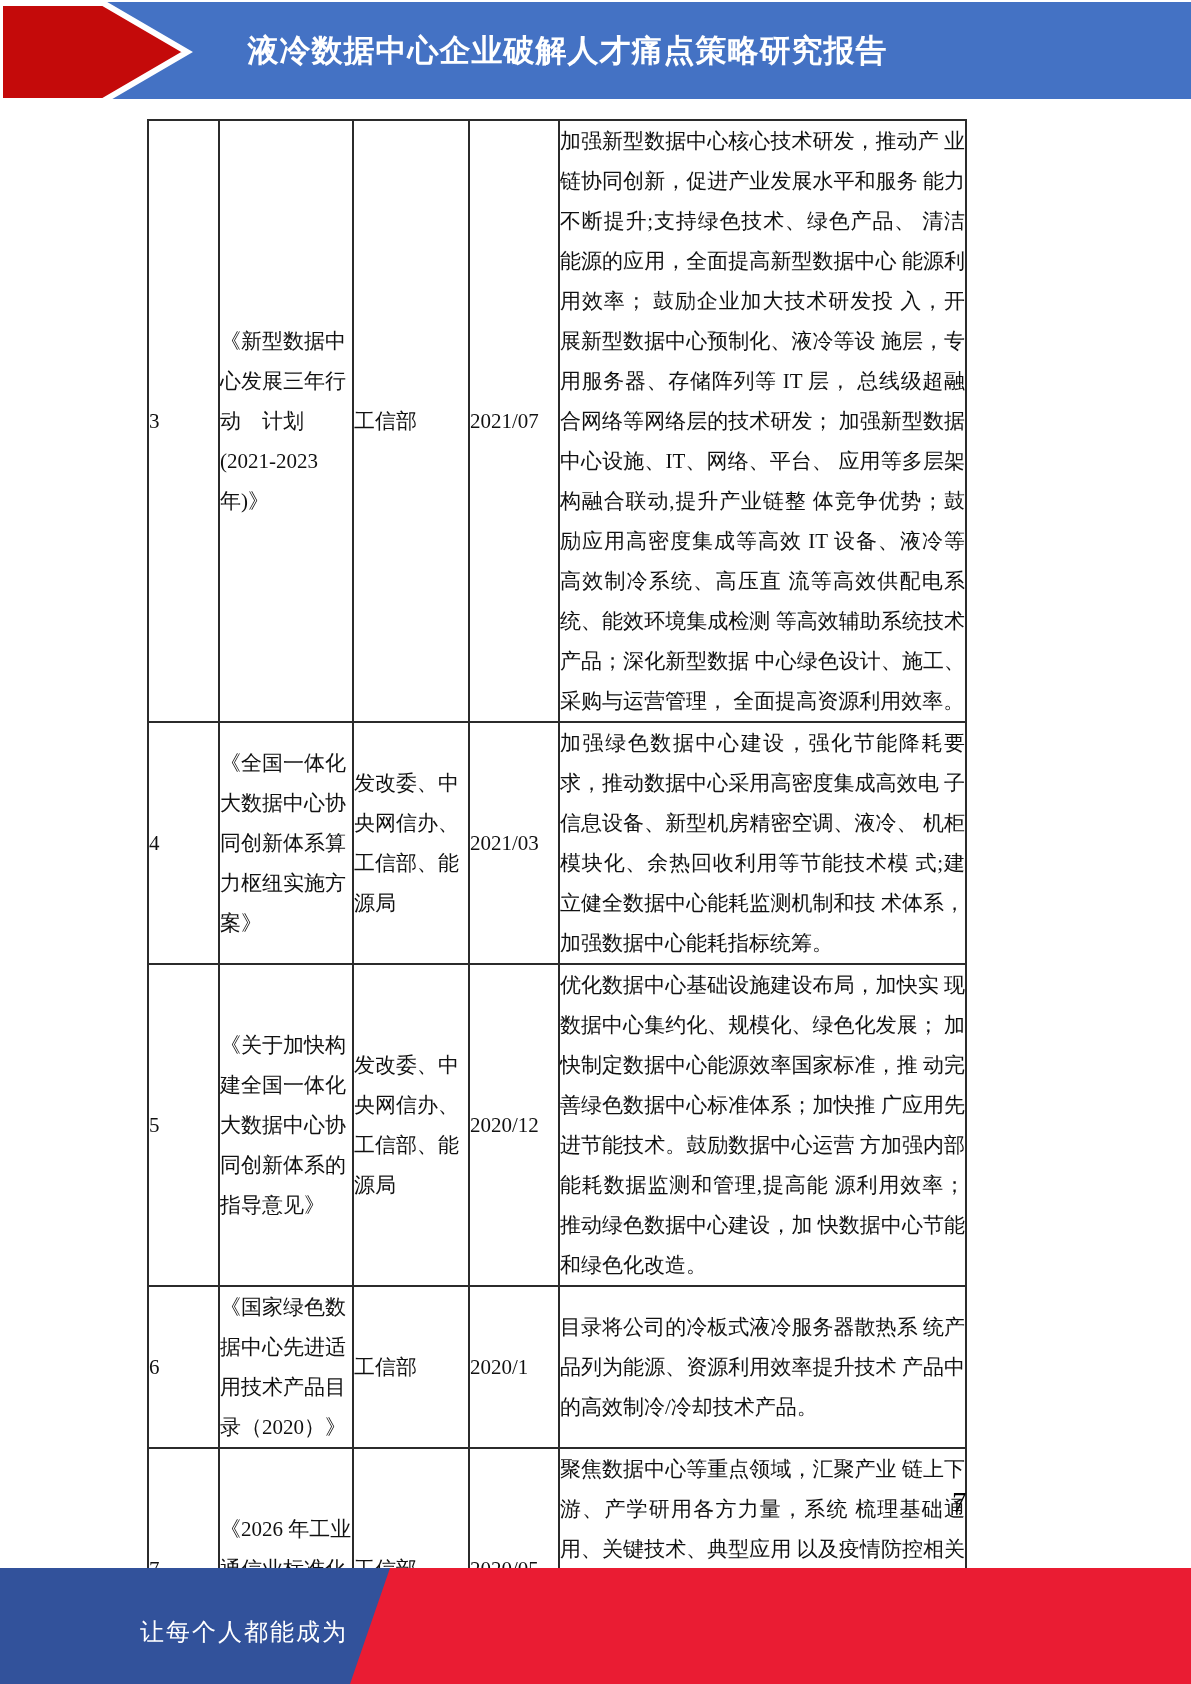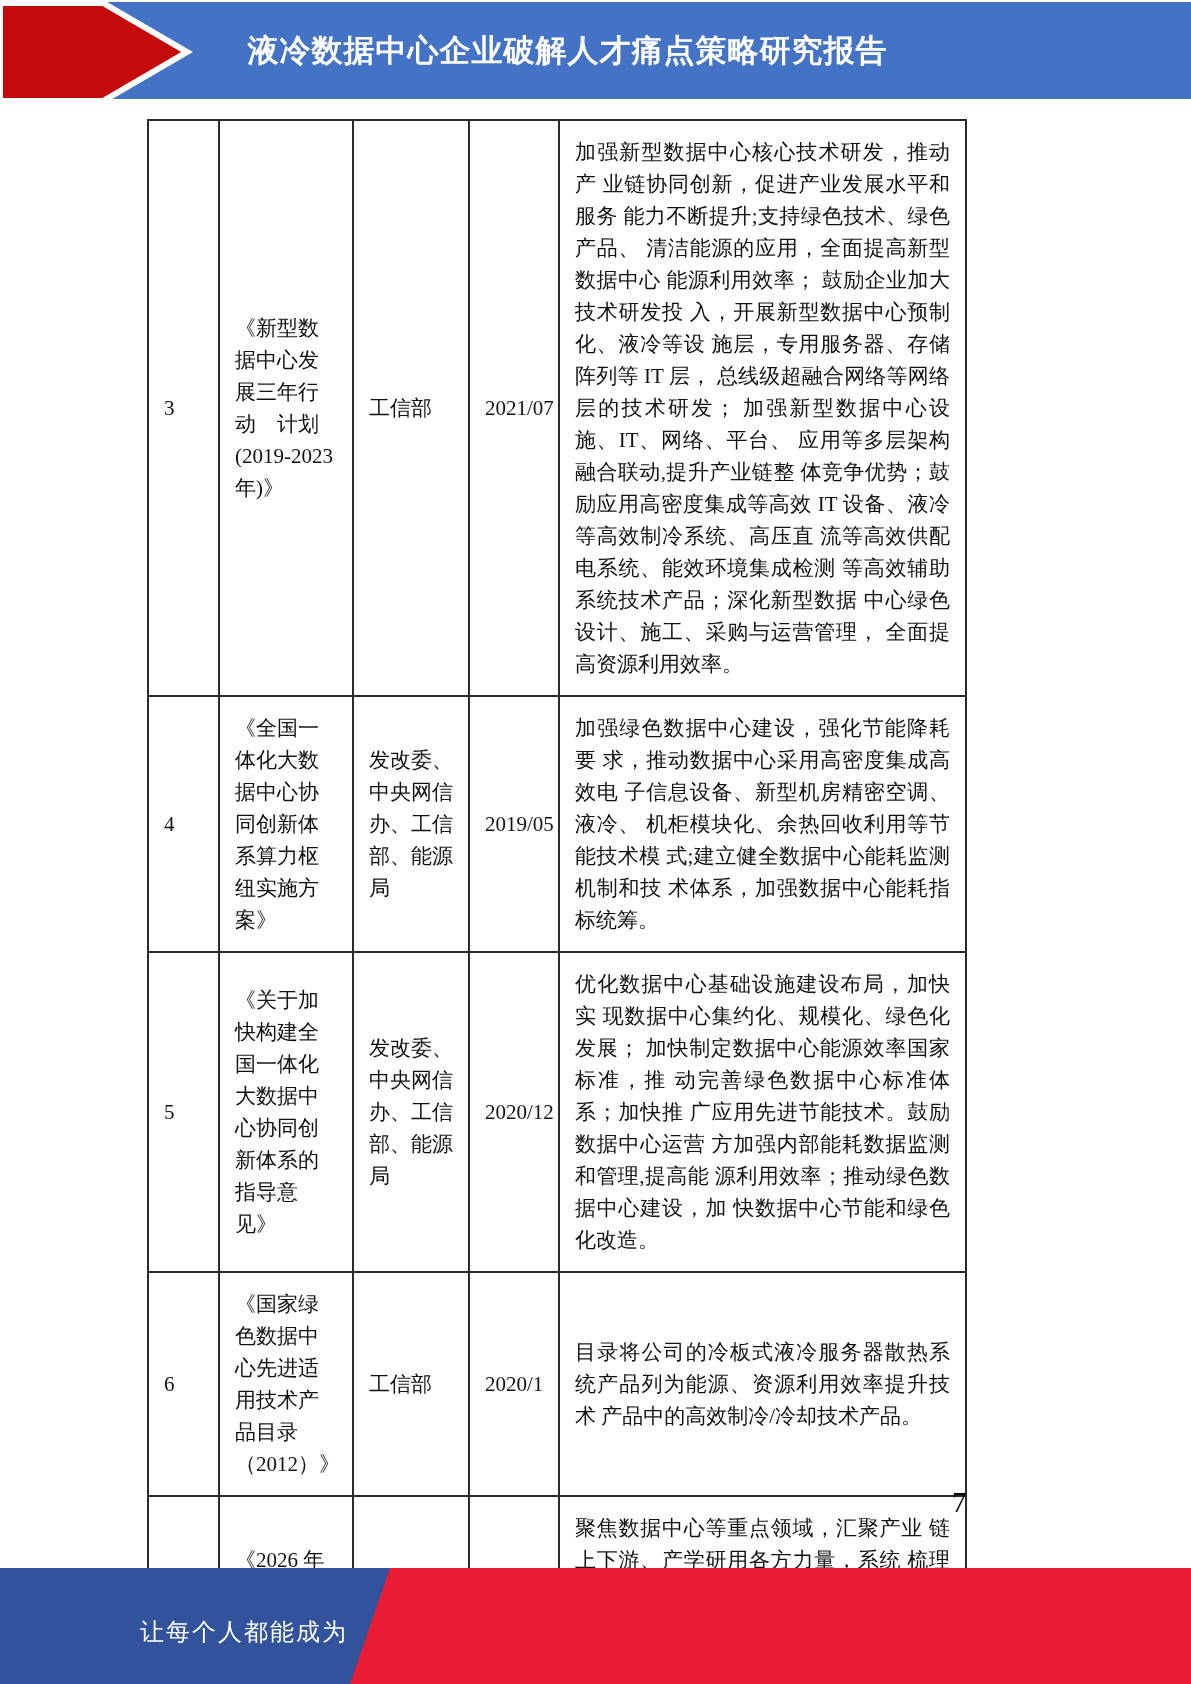--- a/index.html
+++ b/index.html
@@ -41,22 +41,22 @@
   table.policy{
     position:absolute;left:147px;top:119px;
     border-collapse:collapse;
     table-layout:fixed;
     width:818px;
   }
   table.policy td{
     border:2px solid var(--border_color);
     vertical-align:middle;
     font-size:21px;
-    line-height:32px;
-    padding:15px;
+    line-height:40px;
+    padding:0;
     overflow:hidden;
   }
   td.c-no{padding-left:4px;}
   td.c-name{padding:0 3px 0 5px;line-height:37px;}
   td.c-issuer{padding:0 2px 0 5px;line-height:36px;}
   td.c-date{padding-left:2px;white-space:nowrap;margin-top:46px;}
   td.c-desc{padding:0 6px 0 7px;text-align:justify;}
   tr.row-3{height:503px;}
   tr.row-4{height:213px;}
   tr.row-5{height:257px;}
@@ -101,42 +101,42 @@
     <colgroup>
       <col style="width:71px">
         <col style="width:134px">
         <col style="width:116px">
         <col style="width:90px">
         <col style="width:407px">
     </colgroup>
     <tbody>
       <tr class="row-3">
         <td class="c-no">3</td>
-        <td class="c-name">《新型数据中心发展三年行动　计划(2019-2023 年)》</td>
+        <td class="c-name">《新型数据中心发展三年行动　计划(2021-2023 年)》</td>
         <td class="c-issuer">工信部</td>
         <td class="c-date">2021/07</td>
         <td class="c-desc">加强新型数据中心核心技术研发，推动产 业链协同创新，促进产业发展水平和服务 能力不断提升;支持绿色技术、绿色产品、 清洁能源的应用，全面提高新型数据中心 能源利用效率； 鼓励企业加大技术研发投 入，开展新型数据中心预制化、液冷等设 施层，专用服务器、存储阵列等 IT 层， 总线级超融合网络等网络层的技术研发； 加强新型数据中心设施、IT、网络、平台、 应用等多层架构融合联动,提升产业链整 体竞争优势；鼓励应用高密度集成等高效 IT 设备、液冷等高效制冷系统、高压直 流等高效供配电系统、能效环境集成检测 等高效辅助系统技术产品；深化新型数据 中心绿色设计、施工、采购与运营管理， 全面提高资源利用效率。</td>
       </tr>
       <tr class="row-4">
         <td class="c-no">4</td>
         <td class="c-name">《全国一体化大数据中心协同创新体系算力枢纽实施方案》</td>
         <td class="c-issuer">发改委、中央网信办、工信部、能源局</td>
-        <td class="c-date">2019/05</td>
+        <td class="c-date">2021/03</td>
         <td class="c-desc">加强绿色数据中心建设，强化节能降耗要 求，推动数据中心采用高密度集成高效电 子信息设备、新型机房精密空调、液冷、 机柜模块化、余热回收利用等节能技术模 式;建立健全数据中心能耗监测机制和技 术体系，加强数据中心能耗指标统筹。</td>
       </tr>
       <tr class="row-5">
         <td class="c-no">5</td>
         <td class="c-name">《关于加快构建全国一体化大数据中心协同创新体系的指导意见》</td>
         <td class="c-issuer">发改委、中央网信办、工信部、能源局</td>
         <td class="c-date">2020/12</td>
         <td class="c-desc">优化数据中心基础设施建设布局，加快实 现数据中心集约化、规模化、绿色化发展； 加快制定数据中心能源效率国家标准，推 动完善绿色数据中心标准体系；加快推 广应用先进节能技术。鼓励数据中心运营 方加强内部能耗数据监测和管理,提高能 源利用效率；推动绿色数据中心建设，加 快数据中心节能和绿色化改造。</td>
       </tr>
       <tr class="row-6">
         <td class="c-no">6</td>
-        <td class="c-name">《国家绿色数据中心先进适用技术产品目录（2012）》</td>
+        <td class="c-name">《国家绿色数据中心先进适用技术产品目录（2020）》</td>
         <td class="c-issuer">工信部</td>
         <td class="c-date">2020/1</td>
         <td class="c-desc">目录将公司的冷板式液冷服务器散热系 统产品列为能源、资源利用效率提升技术 产品中的高效制冷/冷却技术产品。</td>
       </tr>
       <tr class="row-7">
         <td class="c-no">7</td>
         <td class="c-name">《2026 年工业通信业标准化工作要点》</td>
         <td class="c-issuer">工信部</td>
         <td class="c-date">2020/05</td>
         <td class="c-desc">聚焦数据中心等重点领域，汇聚产业 链上下游、产学研用各方力量，系统 梳理基础通用、关键技术、典型应用 以及疫情防控相关的标准化需求，以 专项方式成体系推进重点领域行业标 准制定工作，促进产业基础能力和产 业链现代化水平提升。</td>

